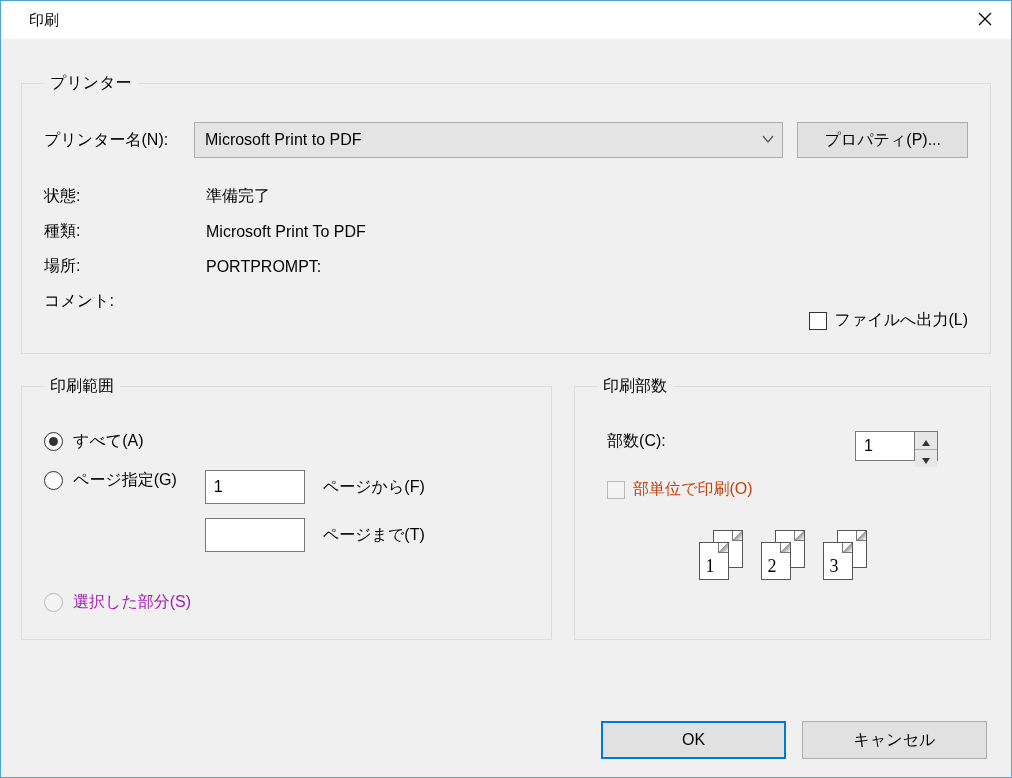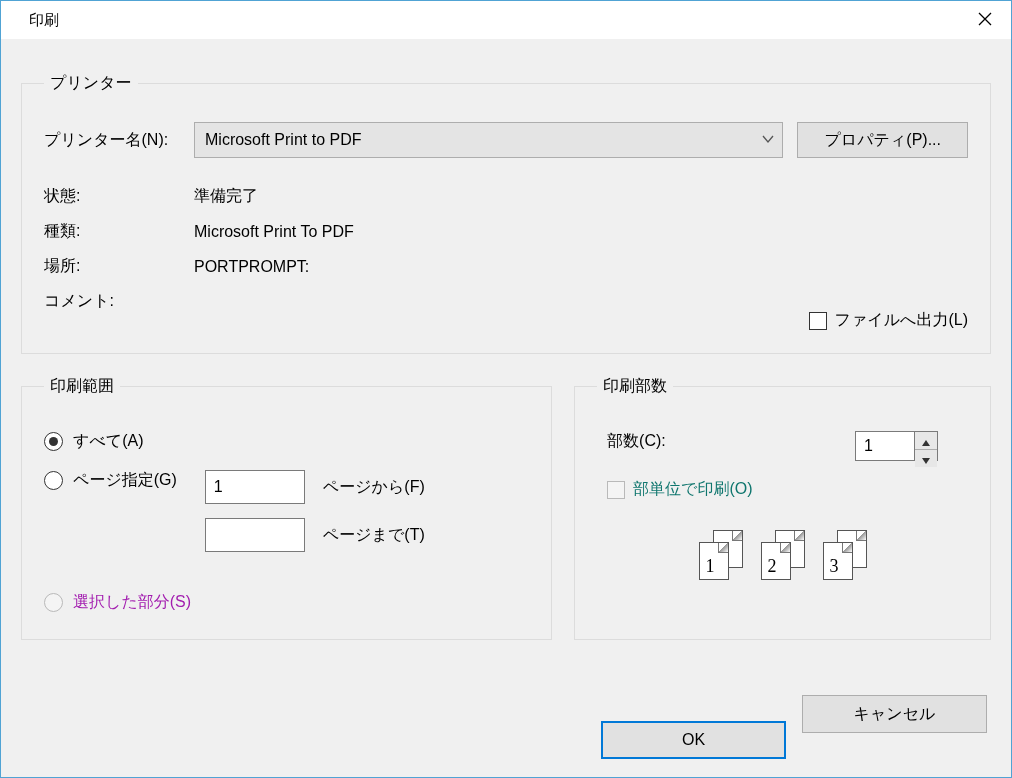--- a/index.html
+++ b/index.html
@@ -42,21 +42,21 @@
   padding: 0 6px;
   font-size: 16px;
   background: #f0f0f0;
 }
 
 
 .printer-group { margin-top: 18px; margin-bottom: 22px; }
 .printer-row { display: flex; align-items: center; margin-bottom: 14px; }
 .printer-row.first { margin-top: 10px; margin-bottom: 28px; }
 .printer-row .label-col { width: 150px; font-size: 16px; }
-.printer-row .value-col { flex: 1; font-size: 16px; }
+.printer-row .value-col { flex: 1; font-size: 16px; margin-left: 12px; }
 
 .dropdown {
   flex: 1;
   height: 36px;
   background: #e4e4e4;
   border: 1px solid #adadad;
   display: flex; align-items: center; justify-content: space-between;
   padding: 0 8px 0 10px;
   font-size: 16px;
   margin-right: 14px;
@@ -65,28 +65,28 @@
 .dropdown .chev svg { width: 12px; height: 12px; }
 .btn {
   height: 36px;
   background: #e1e1e1;
   border: 1px solid #adadad;
   padding: 0 26px;
   font-size: 16px;
   cursor: pointer;
   display: inline-flex; align-items: center; justify-content: center;
 }
-.btn.primary { border: 2px solid #0078d7; background: #e1e1e1; margin-top: 26px; }
+.btn.primary { border: 2px solid #0078d7; background: #e1e1e1; }
 
 .file-out-row { display: flex; justify-content: flex-end; margin-top: -6px; }
 .checkbox { display: flex; align-items: center; gap: 8px; font-size: 16px; cursor: pointer; }
 .checkbox .box {
   width: 18px; height: 18px; border: 1px solid #333; background: #fff;
 }
-.checkbox.disabled { color: #0f766e; }
+.checkbox.disabled { color: #c2410c; }
 .checkbox.disabled .box { border-color: #b9b9b9; background: #f4f4f4; }
 
 
 .bottom-row { display: flex; gap: 22px; }
 .range-group { flex: 1.02; }
 .copies-group { flex: 0.78; }
 
 .radio-row { display: flex; align-items: center; gap: 10px; margin: 16px 0 18px 0; font-size: 16px; }
 .radio { position: relative; width: 19px; height: 19px; border: 1px solid #333; border-radius: 50%; background: #fff; flex-shrink: 0; }
 .radio.checked::after {

